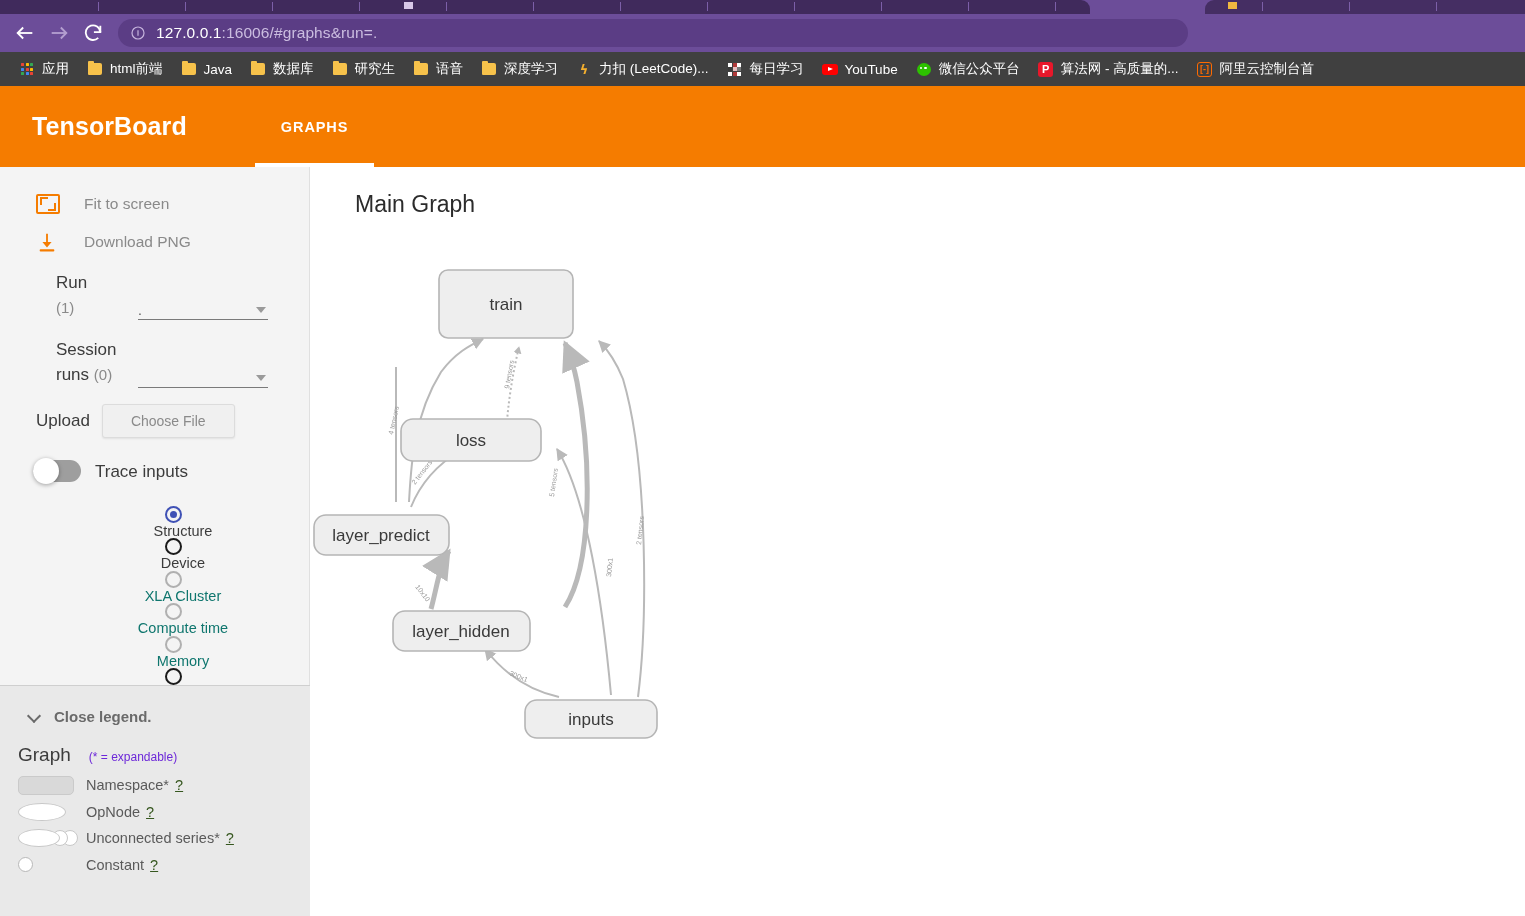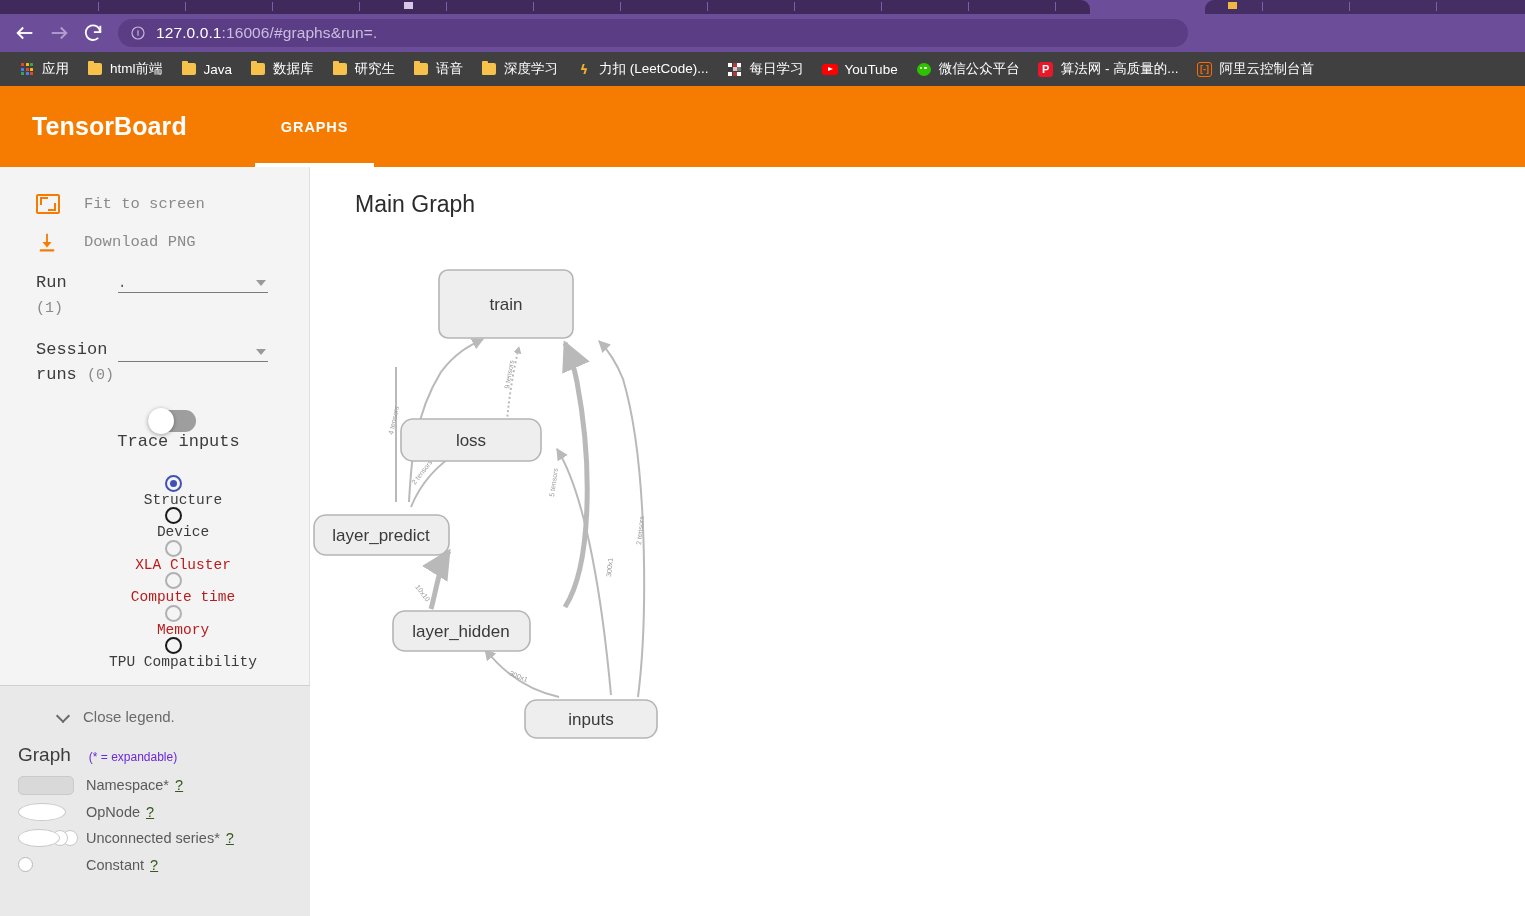--- a/index.html
+++ b/index.html
@@ -146,21 +146,21 @@
 
   
   .sidebar {
     position: absolute; left: 0; top: 0; width: 310px; height: 835px;
     background: #f4f4f4; border-right: 1px solid #e0e0e0;
   }
   .sb-scroll {
     position: absolute; left: 0; top: 0; width: 310px; height: 518px;
     overflow: hidden;
   }
-  .sb-inner { padding: 18px 0 0 0; font-family: Liberation Mono, monospace; }
+  .sb-inner { padding: 18px 0 0 0; }
 
   .sb-action {
     display: flex; align-items: center; height: 38px; padding-left: 36px;
   }
   .sb-action .icn { width: 28px; height: 26px; flex: 0 0 auto;
     display: flex; align-items: center; }
   .sb-action .lbl {
     margin-left: 20px; font-size: 15.5px; color: #8a8a8a;
   }
   .fit-icon {
@@ -173,21 +173,21 @@
   .fit-icon::before {
     left: 2px; top: 1px; border-left: 2.5px solid #f57c00;
     border-top: 2.5px solid #f57c00;
   }
   .fit-icon::after {
     right: 2px; bottom: 1px; border-right: 2.5px solid #f57c00;
     border-bottom: 2.5px solid #f57c00;
   }
 
   .sb-field {
-    display: flex; align-items: flex-start; padding: 10px 0 0 36px;
+    display: flex; align-items: flex-end; padding: 10px 0 0 56px;
   }
   .sb-field .fname {
     font-size: 17px; color: #3c3c3c; width: 82px; flex: 0 0 auto;
     line-height: 1.45;
   }
   .sb-field .fname .cnt { color: #8a8a8a; font-size: 15px; }
   .sel-wrap { position: relative; flex: 1 1 auto; margin-right: 42px; }
   .sel-line {
     border-bottom: 1.6px solid #7a7a7a; height: 22px;
     position: relative; display: flex; align-items: flex-end;
@@ -202,21 +202,21 @@
   .upload-row {
     display: flex; align-items: center; padding: 16px 0 0 36px;
   }
   .upload-row .ulbl { font-size: 17px; color: #3c3c3c; margin-right: 12px; }
   .choose-file {
     background: #f0f0f0; border: 1px solid #dcdcdc; border-radius: 3px;
     padding: 8px 28px; font-size: 14px; color: #8a8a8a;
     box-shadow: 0 1px 2px rgba(0,0,0,.08);
   }
 
-  .toggle-row { display: flex; align-items: center; padding: 22px 0 0 33px; flex-direction: column; }
+  .toggle-row { display: flex; align-items: flex-end; padding: 22px 0 0 33px; }
   .tgl {
     width: 48px; height: 22px; background: #9e9e9e; border-radius: 11px;
     position: relative; flex: 0 0 auto;
   }
   .tgl .knob {
     position: absolute; left: 0; top: -2px; width: 26px; height: 26px;
     background: #ffffff; border-radius: 50%;
     box-shadow: 0 1px 4px rgba(0,0,0,.35);
   }
   .toggle-row .tlbl { margin-left: 14px; font-size: 17px; color: #3c3c3c; }
@@ -229,29 +229,29 @@
     width: 17px; height: 17px; border-radius: 50%;
     border: 2px solid #1a1a1a; flex: 0 0 auto; position: relative;
   }
   .radio.sel { border-color: #3f51b5; }
   .radio.sel::after {
     content: ""; position: absolute; left: 3px; top: 3px;
     width: 7px; height: 7px; border-radius: 50%; background: #3f51b5;
   }
   .radio.dis { border-color: #b0b0b0; border-width: 2px; }
   .radio-row .rlbl { margin-left: 20px; font-size: 14.5px; color: #3c3c3c; }
-  .radio-row .rlbl.dis { color: #b91c1c; }
+  .radio-row .rlbl.dis { color: #0f766e; }
 
   
   .legend {
     position: absolute; left: 0; top: 518px; width: 310px; height: 317px;
     background: #e9e9e9; border-top: 1px solid #cfcfcf;
     padding: 18px 0 0 0; overflow: hidden;
   }
-  .legend-close { display: flex; align-items: center; padding-left: 57px; height: 24px; }
+  .legend-close { display: flex; align-items: center; padding-left: 28px; height: 24px; font-weight: bold; }
   .chev {
     width: 12px; height: 12px; position: relative; flex: 0 0 auto;
   }
   .chev::after {
     content: ""; position: absolute; left: 1px; top: 1px;
     width: 8px; height: 8px; border-right: 2px solid #6a6a6a;
     border-bottom: 2px solid #6a6a6a; transform: rotate(45deg);
   }
   .legend-close .lcl { margin-left: 14px; font-size: 15px; color: #6a6a6a; }
 
@@ -545,20 +545,24 @@
               Session<br>runs <span class="cnt">(0)</span>
             </div>
             <div class="sel-wrap" style="margin-top:2px;">
               <div class="sel-line">
                 <span class="sel-val"></span>
                 <span class="caret"></span>
               </div>
             </div>
           </div>
 
+          <div class="upload-row">
+            <span class="ulbl">Upload</span>
+            <span class="choose-file">Choose File</span>
+          </div>
 
           <div class="toggle-row">
             <span class="tgl">
                 <span class="knob"></span>
               </span>
             <span class="tlbl">Trace inputs</span>
           </div>
 
           <div class="color-block">
             <div class="radios">

